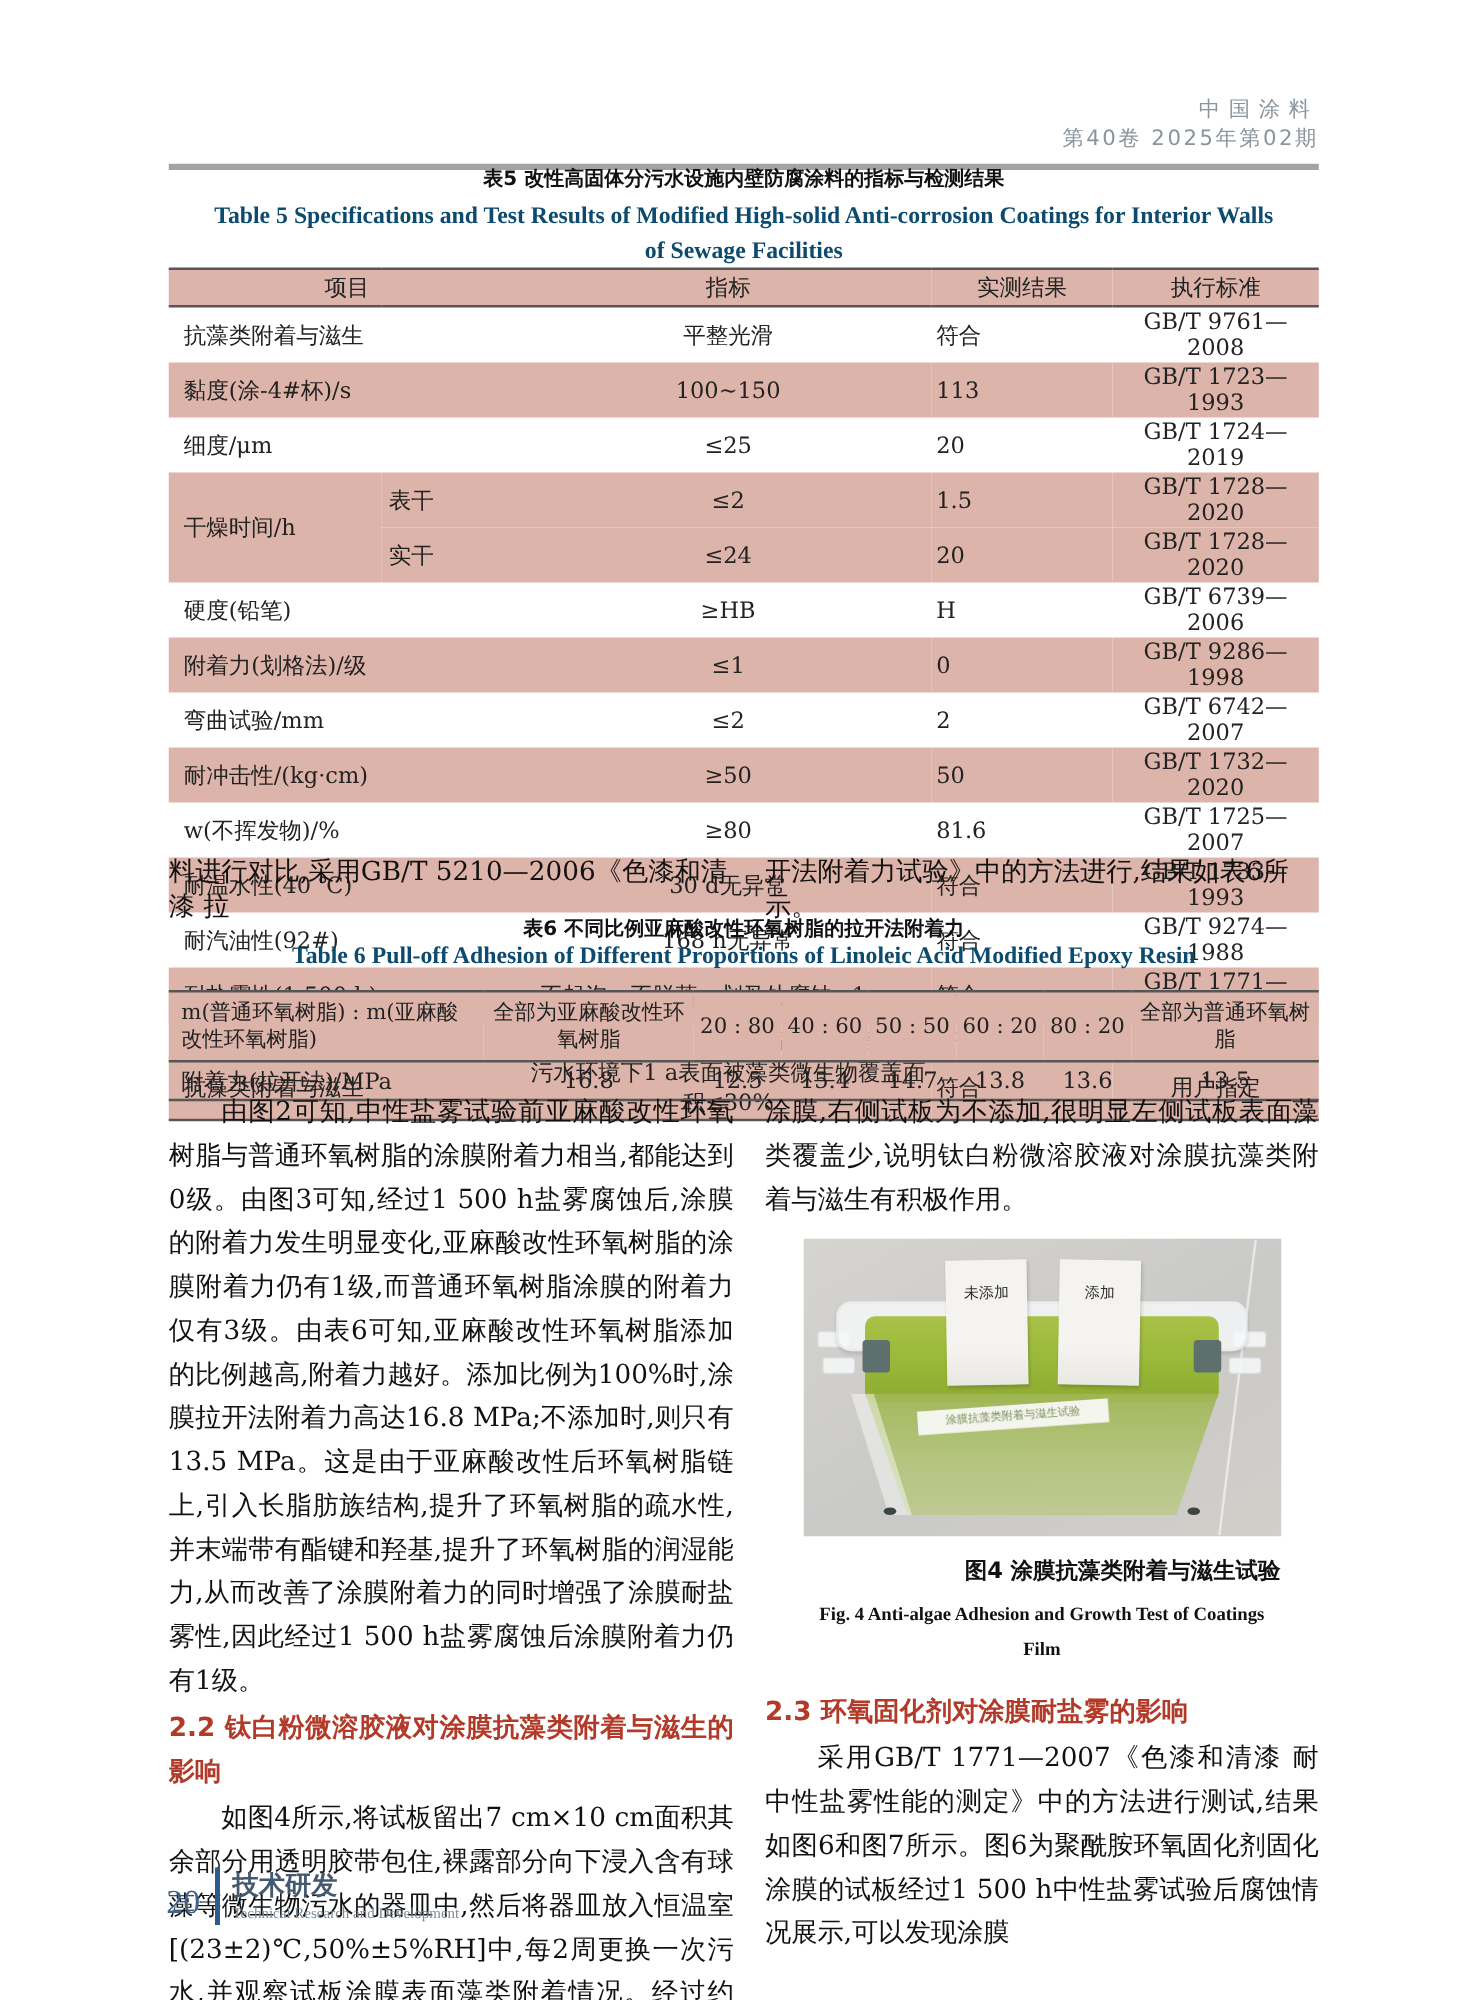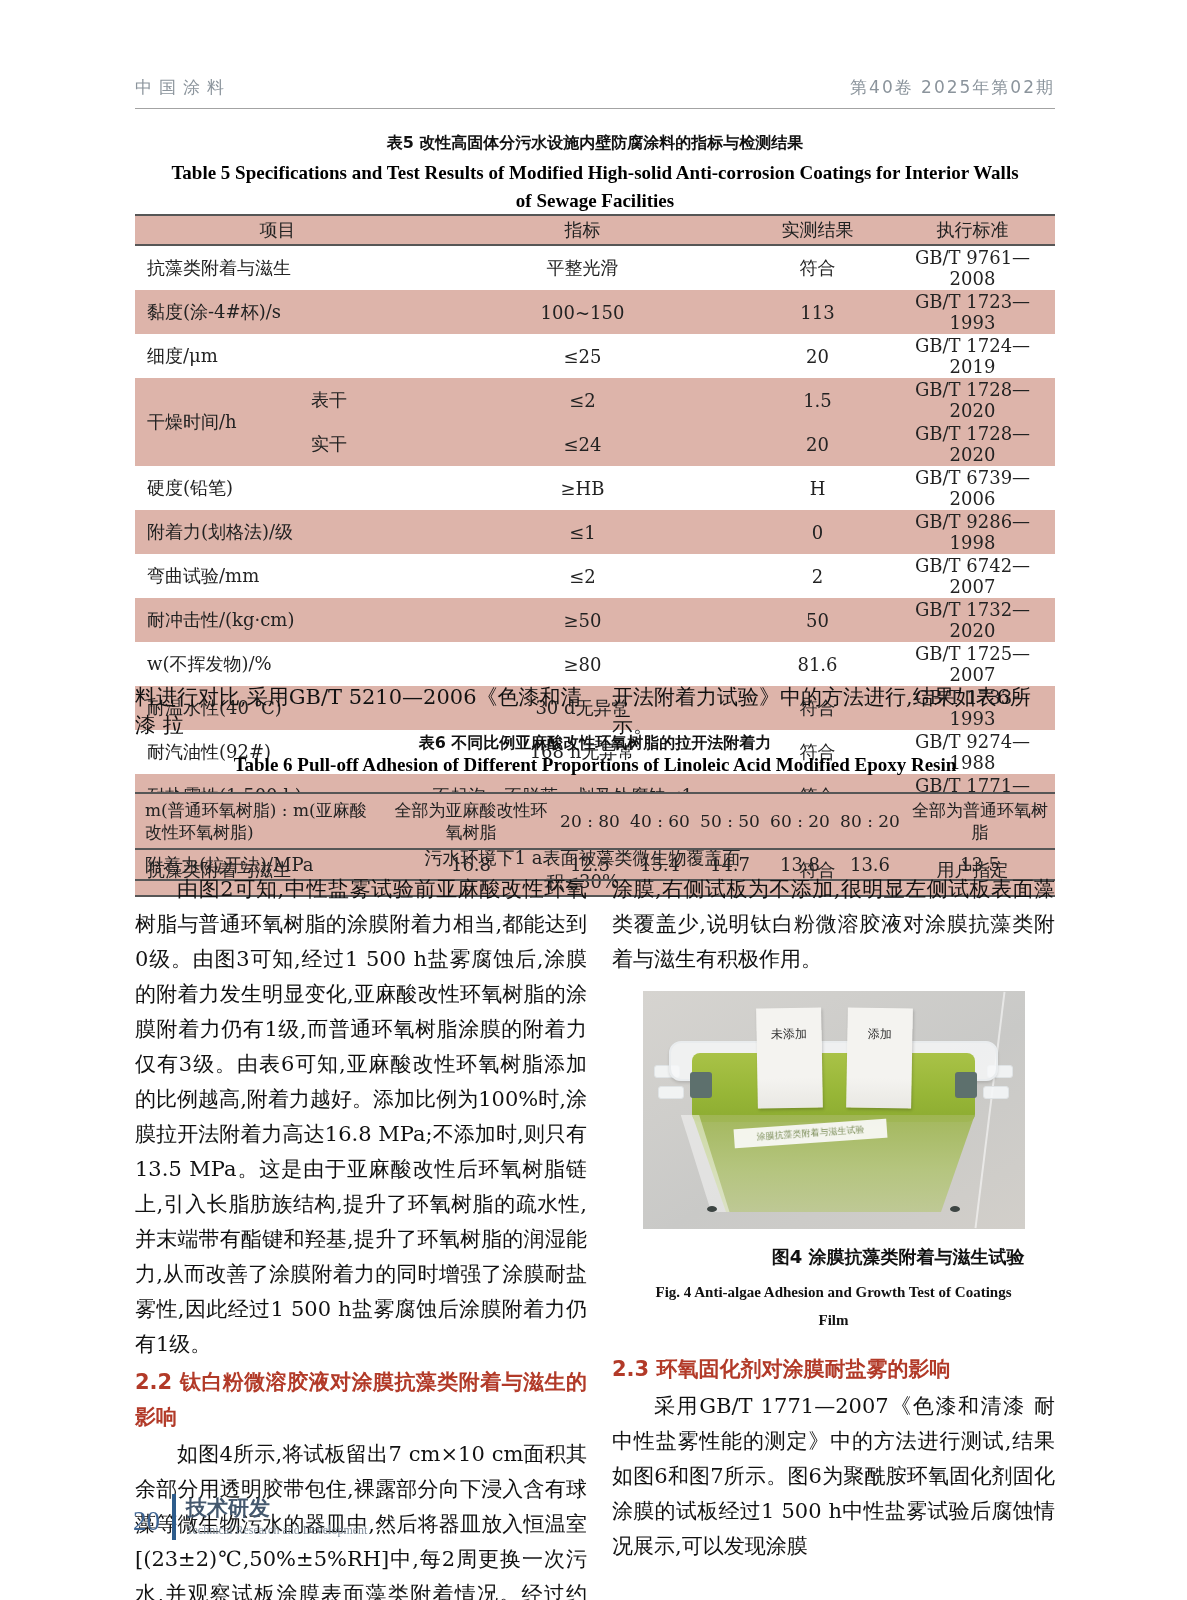--- a/index.html
+++ b/index.html
@@ -9,52 +9,52 @@
     font-family:"DejaVu Serif","Liberation Serif",serif;
     color:#1a1a1a;
   }
 
   
   .runhead {
     position:absolute; left:135px; width:920px; top:76px;
     display:flex; justify-content:space-between; align-items:flex-end;
     font-family:"DejaVu Sans","Liberation Sans",sans-serif;
     font-size:17px; color:#8b949c;
-    border-bottom:1px solid #a3a3a3; padding-bottom:9px;
+    border-bottom:5px solid #a3a3a3; padding-bottom:9px;flex-direction:column;
   }
   .runhead .journal { letter-spacing:7px; }
   .runhead .issue { letter-spacing:2px; }
 
   
   .cap-zh {
     position:absolute; left:135px; width:920px; text-align:center;
     font-family:"DejaVu Sans","Liberation Sans",sans-serif;
     font-weight:bold; font-size:16px; color:#111;
   }
   .cap-en {
     position:absolute; left:135px; width:920px; text-align:center;
     font-family:"Liberation Serif","DejaVu Serif",serif;
-    font-weight:bold; font-size:19px; color:#000000;
+    font-weight:bold; font-size:19px; color:#0c4a6e;
   }
 
   
   table.spec {
     position:absolute; left:135px; width:920px;
     border-collapse:collapse; table-layout:fixed;
     font-size:18px; color:#222;
     border-top:2px solid #565656; border-bottom:2px solid #565656;
   }
   table.spec tr.head { border-bottom:2px solid #565656;margin-top:48px; }
   table.spec td, table.spec th { font-weight:normal; padding:1px 4px; }
   .shade { background:#ddb4aa; }
   #table5 td { height:27px; }
   #table5 .c-item { text-align:left; padding-left:12px; }
   #table5 .c-sub  { text-align:left; padding-left:6px; }
   #table5 .c-spec { text-align:center; }
-  #table5 .c-res  { text-align:center; }
+  #table5 .c-res  { }
   #table5 .c-std  { text-align:center; }
   #table5 tr.head td { text-align:center; height:30px; }
 
   #table6 { font-size:17px; }
   #table6 tr.head td { text-align:center; height:56px; vertical-align:middle; line-height:22px; }
   #table6 tr.head td.first { text-align:left; padding-left:10px; }
   #table6 tr.data td { height:31px; text-align:center; font-size:18px; }
   #table6 tr.data td.first { text-align:left; padding-left:10px; }
 
   

